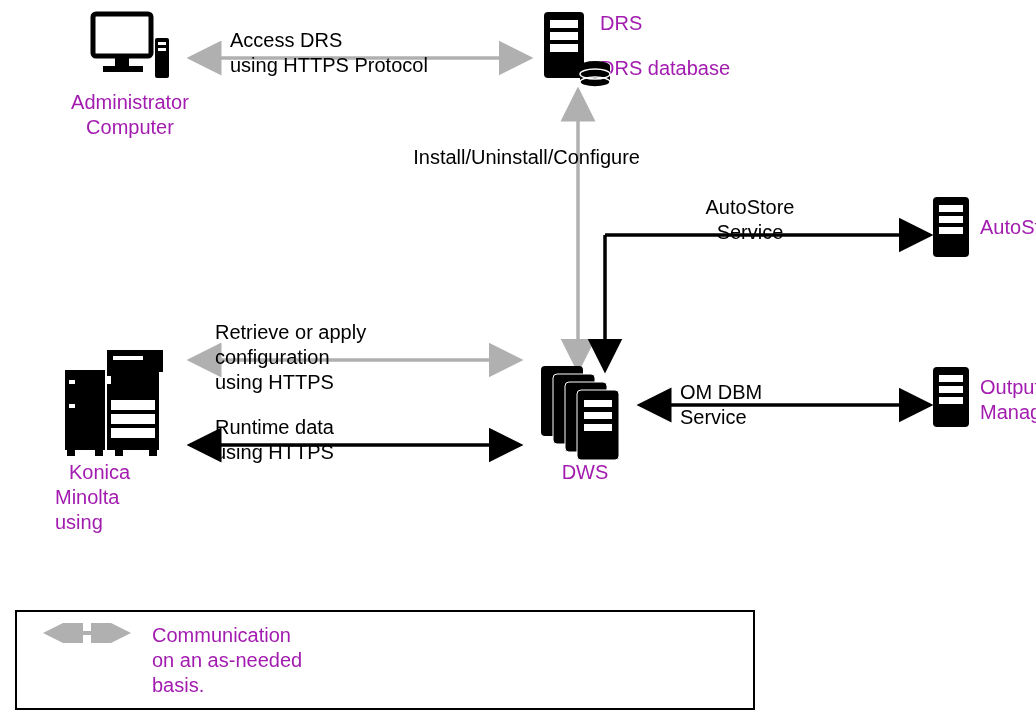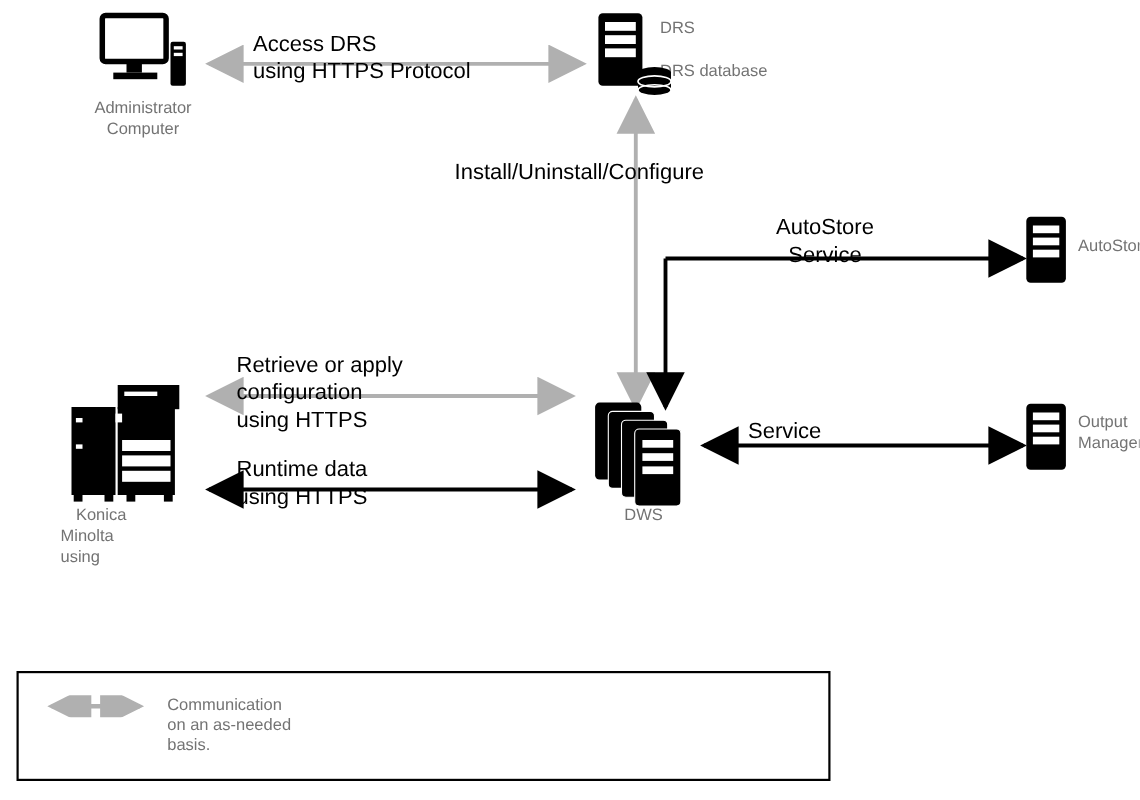--- a/index.html
+++ b/index.html
@@ -9,23 +9,23 @@
     width: 1036px;
     height: 727px;
     position: relative;
     color: #000;
   }
   .node {
     position: absolute;
     text-align: center;
   }
   .label {
-    font-size: 15px;
+    font-size: 20px;
     line-height: 1.25;
-    color: #737373;
+    color: #a21caf;
   }
   .edge-label {
     position: absolute;
     font-size: 20px;
     line-height: 1.25;
     text-align: left;
   }
   
   .legend {
     position: absolute;
@@ -206,20 +206,21 @@
         <rect x="49" y="40" width="28" height="7" fill="#fff"></rect>
         <rect x="49" y="52" width="28" height="7" fill="#fff"></rect>
         <rect x="49" y="64" width="28" height="7" fill="#fff"></rect>
       </g>
     </svg>
   </div>
   <div class="label">DWS</div>
 </div>
 
 <div class="edge-label" style="left:680px; top:380px; width:160px;">
+  <div>OM DBM</div>
   <div>Service</div>
 </div>
 
 <div class="node" style="left:930px; top:365px; width:110px; text-align:left;">
   <div class="icon">
     <svg width="44" height="66" viewBox="0 0 44 66">
       <rect x="3" y="2" width="36" height="60" rx="4" fill="#000"></rect>
       <rect x="9" y="10" width="24" height="7" fill="#fff"></rect>
       <rect x="9" y="21" width="24" height="7" fill="#fff"></rect>
       <rect x="9" y="32" width="24" height="7" fill="#fff"></rect>

